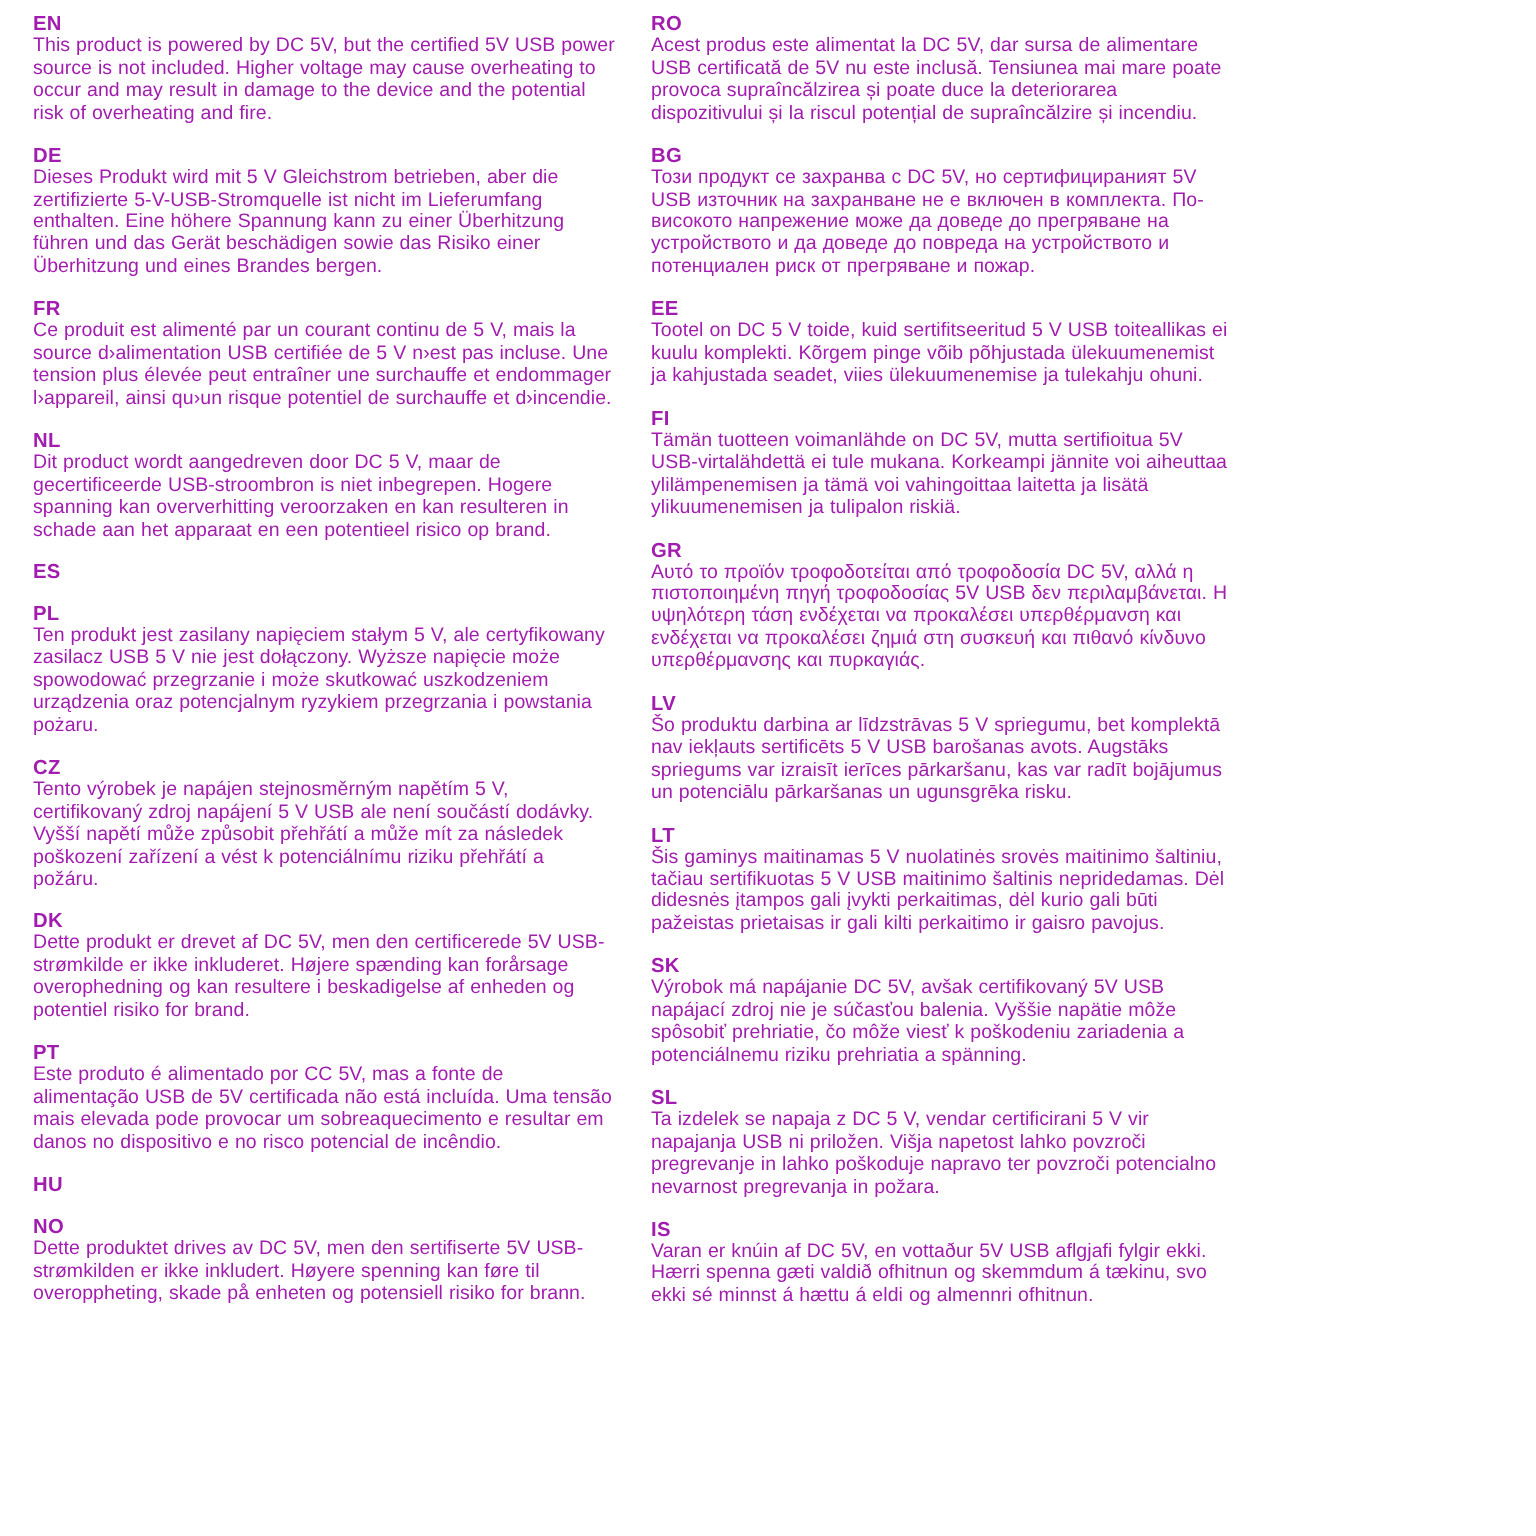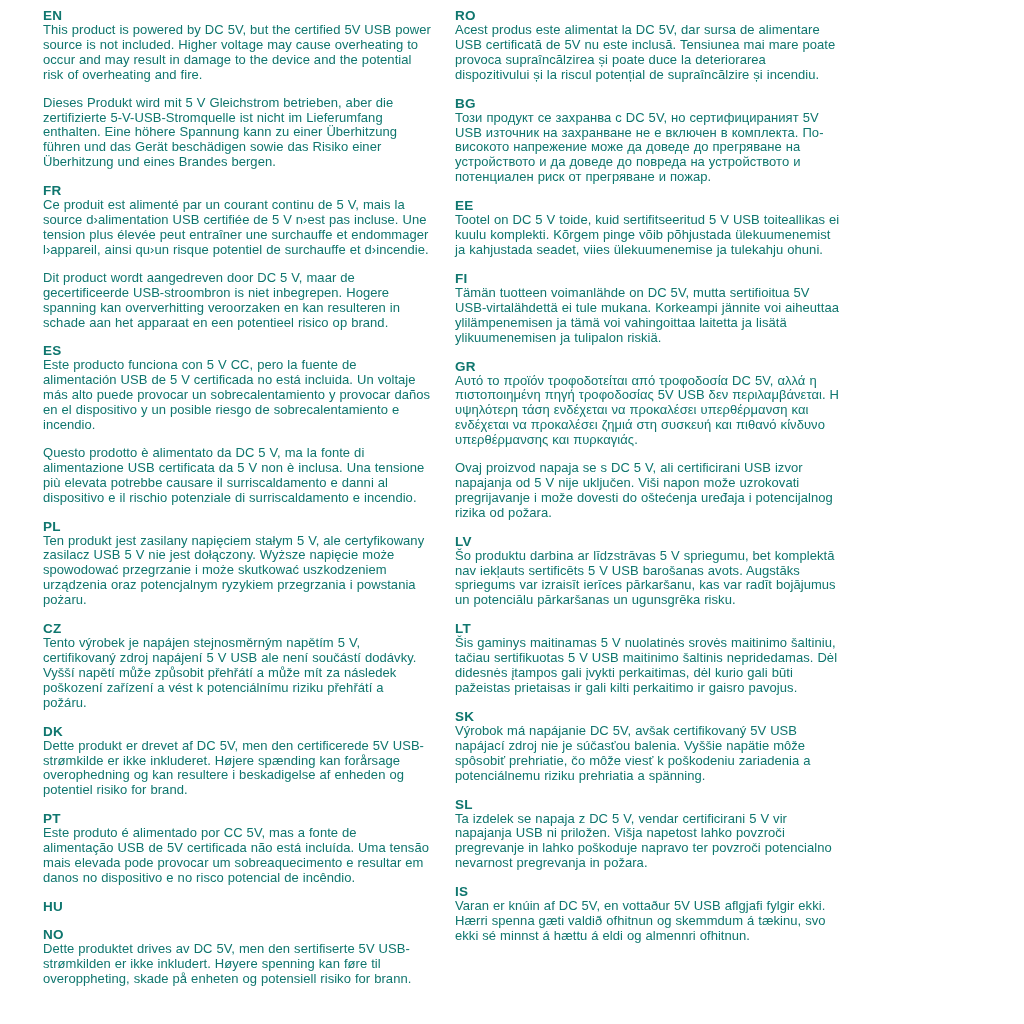--- a/index.html
+++ b/index.html
@@ -11,23 +11,22 @@
     overflow: hidden;
   }
   .doc {
     box-sizing: border-box;
     width: 828px;
     height: 1024px;
     padding: 8px 6px 8px 22px;
     display: flex;
     gap: 24px;
     font-family: "Liberation Sans", "DejaVu Sans", sans-serif;
-    color: #0f766e;
+    color: #a21caf;
     background: #ffffff;
-    margin-left: 21px;
   }
   .col {
     flex: 1 1 0;
     min-width: 0;
   }
   .lang-section {
     margin-bottom: 13px;
   }
   .lang-code {
     display: block;
@@ -47,35 +46,35 @@
 </head>
 <body>
 
 <div class="doc">
   <div class="col" id="col-left">
       <div class="lang-section">
         <span class="lang-code">EN</span>
         <p class="lang-text">This product is powered by DC 5V, but the certified 5V USB power source is not included. Higher voltage may cause overheating to occur and may result in damage to the device and the potential risk of overheating and fire.</p>
       </div>
       <div class="lang-section">
+        <span class="lang-code">DE</span>
         <p class="lang-text">Dieses Produkt wird mit 5 V Gleichstrom betrieben, aber die zertifizierte 5-V-USB-Stromquelle ist nicht im Lieferumfang enthalten. Eine höhere Spannung kann zu einer Überhitzung führen und das Gerät beschädigen sowie das Risiko einer Überhitzung und eines Brandes bergen.</p>
       </div>
       <div class="lang-section">
         <span class="lang-code">FR</span>
         <p class="lang-text">Ce produit est alimenté par un courant continu de 5 V, mais la source d›alimentation USB certifiée de 5 V n›est pas incluse. Une tension plus élevée peut entraîner une surchauffe et endommager l›appareil, ainsi qu›un risque potentiel de surchauffe et d›incendie.</p>
       </div>
       <div class="lang-section">
+        <span class="lang-code">NL</span>
         <p class="lang-text">Dit product wordt aangedreven door DC 5 V, maar de gecertificeerde USB-stroombron is niet inbegrepen. Hogere spanning kan oververhitting veroorzaken en kan resulteren in schade aan het apparaat en een potentieel risico op brand.</p>
       </div>
       <div class="lang-section">
         <span class="lang-code">ES</span>
-        <p class="lang-text">Este producto funciona con 5 V CC, pero la fuente de alimentación USB de 5 V certificada no está incluida. Un voltaje más alto puede provocar un sobrecalentamiento y provocar daños en el dispositivo y un posible riesgo de sobrecalentamiento e incendio.</p>
       </div>
       <div class="lang-section">
-        <p class="lang-text">Questo prodotto è alimentato da DC 5 V, ma la fonte di alimentazione USB certificata da 5 V non è inclusa. Una tensione più elevata potrebbe causare il surriscaldamento e danni al dispositivo e il rischio potenziale di surriscaldamento e incendio.</p>
       </div>
       <div class="lang-section">
         <span class="lang-code">PL</span>
         <p class="lang-text">Ten produkt jest zasilany napięciem stałym 5 V, ale certyfikowany zasilacz USB 5 V nie jest dołączony. Wyższe napięcie może spowodować przegrzanie i może skutkować uszkodzeniem urządzenia oraz potencjalnym ryzykiem przegrzania i powstania pożaru.</p>
       </div>
       <div class="lang-section">
         <span class="lang-code">CZ</span>
         <p class="lang-text">Tento výrobek je napájen stejnosměrným napětím 5 V, certifikovaný zdroj napájení 5 V USB ale není součástí dodávky. Vyšší napětí může způsobit přehřátí a může mít za následek poškození zařízení a vést k potenciálnímu riziku přehřátí a požáru.</p>
       </div>
       <div class="lang-section">
@@ -109,21 +108,20 @@
       </div>
       <div class="lang-section">
         <span class="lang-code">FI</span>
         <p class="lang-text">Tämän tuotteen voimanlähde on DC 5V, mutta sertifioitua 5V USB-virtalähdettä ei tule mukana. Korkeampi jännite voi aiheuttaa ylilämpenemisen ja tämä voi vahingoittaa laitetta ja lisätä ylikuumenemisen ja tulipalon riskiä.</p>
       </div>
       <div class="lang-section">
         <span class="lang-code">GR</span>
         <p class="lang-text">Αυτό το προϊόν τροφοδοτείται από τροφοδοσία DC 5V, αλλά η πιστοποιημένη πηγή τροφοδοσίας 5V USB δεν περιλαμβάνεται. Η υψηλότερη τάση ενδέχεται να προκαλέσει υπερθέρμανση και ενδέχεται να προκαλέσει ζημιά στη συσκευή και πιθανό κίνδυνο υπερθέρμανσης και πυρκαγιάς.</p>
       </div>
       <div class="lang-section">
-        <p class="lang-text">Ovaj proizvod napaja se s DC 5 V, ali certificirani USB izvor napajanja od 5 V nije uključen. Viši napon može uzrokovati pregrijavanje i može dovesti do oštećenja uređaja i potencijalnog rizika od požara.</p>
       </div>
       <div class="lang-section">
         <span class="lang-code">LV</span>
         <p class="lang-text">Šo produktu darbina ar līdzstrāvas 5 V spriegumu, bet komplektā nav iekļauts sertificēts 5 V USB barošanas avots. Augstāks spriegums var izraisīt ierīces pārkaršanu, kas var radīt bojājumus un potenciālu pārkaršanas un ugunsgrēka risku.</p>
       </div>
       <div class="lang-section">
         <span class="lang-code">LT</span>
         <p class="lang-text">Šis gaminys maitinamas 5 V nuolatinės srovės maitinimo šaltiniu, tačiau sertifikuotas 5 V USB maitinimo šaltinis nepridedamas. Dėl didesnės įtampos gali įvykti perkaitimas, dėl kurio gali būti pažeistas prietaisas ir gali kilti perkaitimo ir gaisro pavojus.</p>
       </div>
       <div class="lang-section">

